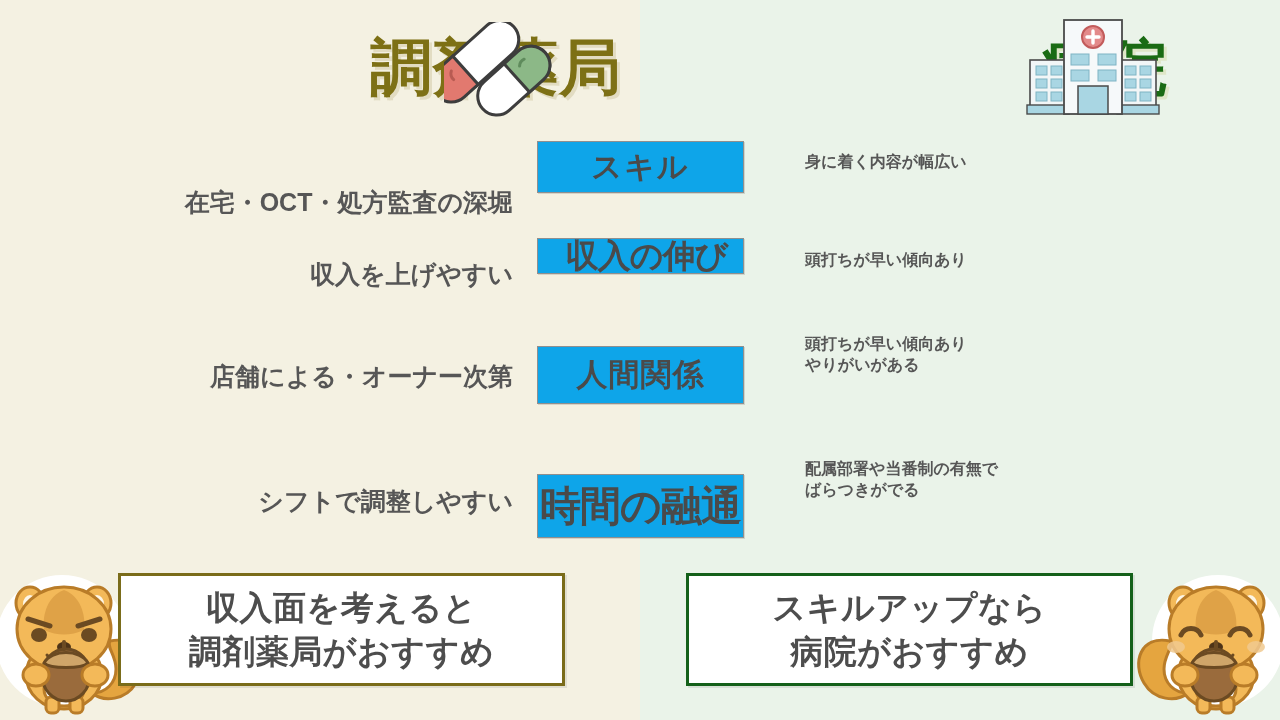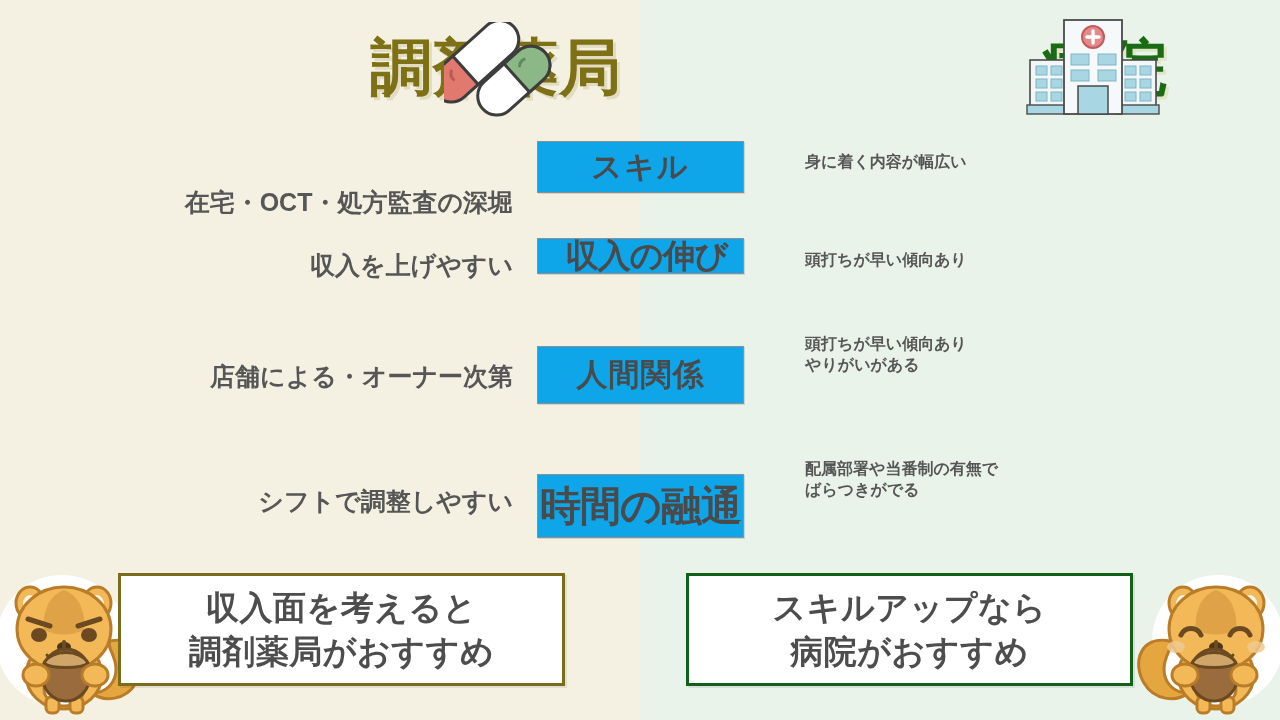--- a/index.html
+++ b/index.html
@@ -144,21 +144,21 @@
 
   <div class="row">
     <div class="cell-left" style="top:151px;margin-top:35px;">在宅・OCT・処方監査の深堀</div>
     <div class="center-box cb-1">スキル</div>
     <div class="cell-right" style="top:151px;">
       <span class="ln">身に着く内容が幅広い</span>
     </div>
   </div>
 
   <div class="row">
-    <div class="cell-left" style="top:249px;">収入を上げやすい</div>
+    <div class="cell-left" style="top:258px;">収入を上げやすい</div>
     <div class="center-box cb-2">収入の伸び</div>
     <div class="cell-right" style="top:249px;">
       <span class="ln">頭打ちが早い傾向あり</span>
     </div>
   </div>
 
   <div class="row">
     <div class="cell-left" style="top:360px;">店舗による・オーナー次第</div>
     <div class="center-box cb-3">人間関係</div>
     <div class="cell-right" style="top:333px;">

